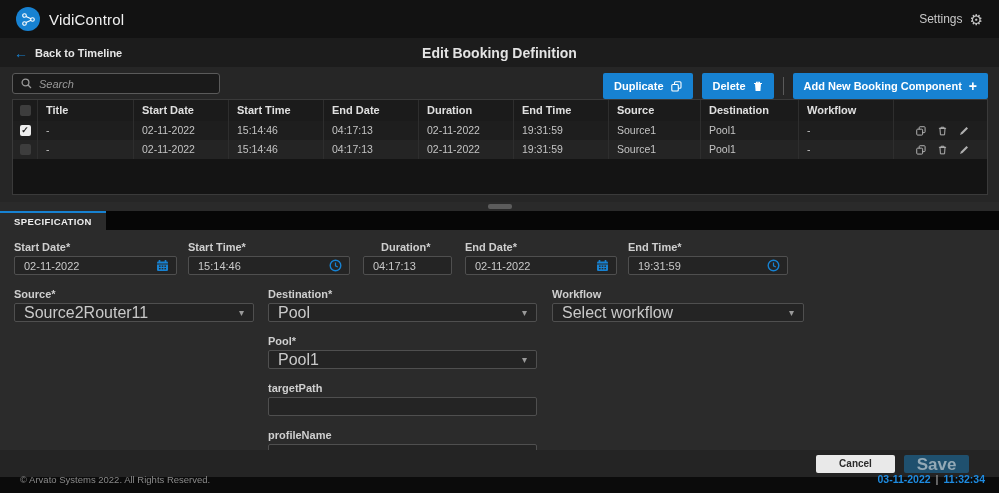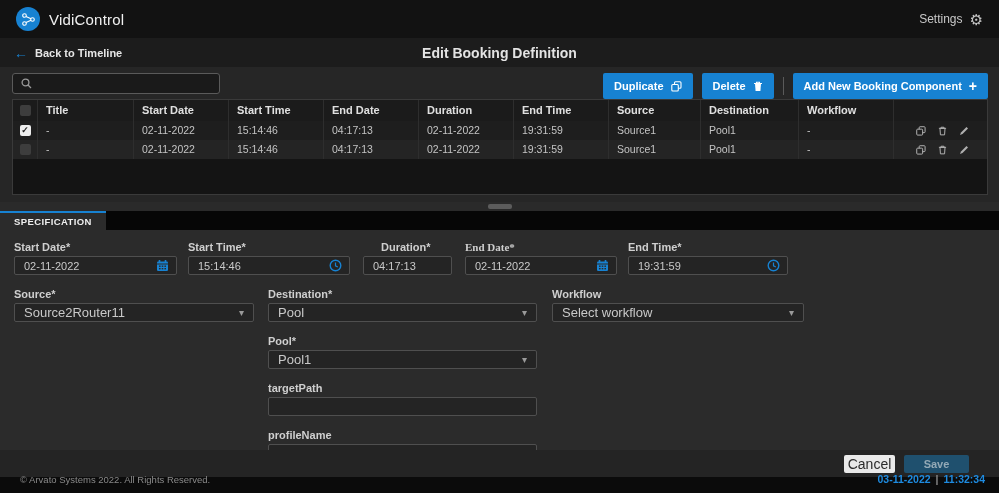--- a/index.html
+++ b/index.html
@@ -63,27 +63,27 @@
   .tabbar { position:absolute; left:0; top:211px; width:100%; height:19px; background:#060606; display:flex; }
   .tab { height:19px; background:#2b2b2b; border-top:2px solid #1782d2; color:#f0f0f0; font-size:9.5px; font-weight:bold; letter-spacing:.4px; padding:0 14px; display:flex; align-items:center; cursor:pointer; }
 
   
   .form { position:absolute; left:0; top:230px; width:100%; height:220px; background:#2b2b2b; overflow:hidden; }
   .f-label { position:absolute; color:#cfcfcf; font-size:11px; font-weight:bold; }
   .f-input, .f-select { position:absolute; height:19px; background:#242424; border:1px solid #4f4f4f; border-radius:2px; display:flex; align-items:center; }
   .f-input input { flex:1; min-width:0; background:transparent; border:none; outline:none; color:#c9c9c9; font-size:11px; padding:0 9px; font-family:"Liberation Sans", sans-serif; }
   .f-ic { display:flex; align-items:center; padding-right:7px; cursor:pointer; }
   .f-select { padding:0 9px; cursor:pointer; }
-  .f-select .sel-val { flex:1; color:#c9c9c9; font-size:13px; overflow:hidden; white-space:nowrap; }
+  .f-select .sel-val { flex:1; color:#c9c9c9; font-size:16px; overflow:hidden; white-space:nowrap; }
   .f-select .caret { color:#9a9a9a; font-size:10px; }
 
   
   .actionbar { position:absolute; left:0; top:450px; width:100%; height:27px; background:#242424; display:flex; align-items:center; justify-content:flex-end; gap:9px; padding-right:30px; }
-  .cancel-btn { width:51px; height:18px; background:#e9e9e9; color:#2b2b2b; font-size:14px; font-weight:normal; border:none; border-radius:2px; cursor:pointer; font-family:"Liberation Sans", sans-serif; }
-  .save-btn { width:65px; height:18px; background:#1f506e; color:#93a9b6; font-size:11px; font-weight:bold; border:none; border-radius:2px; cursor:pointer; font-family:"Liberation Sans", sans-serif; }
+  .cancel-btn { width:79px; height:18px; background:#e9e9e9; color:#2b2b2b; font-size:10px; font-weight:bold; border:none; border-radius:2px; cursor:pointer; font-family:"Liberation Sans", sans-serif; }
+  .save-btn { width:65px; height:18px; background:#1f506e; color:#93a9b6; font-size:17px; font-weight:bold; border:none; border-radius:2px; cursor:pointer; font-family:"Liberation Sans", sans-serif; }
 
   
   .footer { position:absolute; left:0; top:477px; width:100%; height:16px; background:#0b0b0b; display:flex; align-items:flex-end; padding:8px 14px; }
   .copyright { color:#8a8a8a; font-size:9.5px; margin-left:6px; }
   .footer-right { margin-left:auto; font-size:10.5px; font-weight:bold; display:flex; gap:5px; }
   .f-date, .f-time { color:#1e8be0; }
   .f-sep { color:#8a8a8a; }
 
   svg { display:block; }
 </style>
@@ -117,20 +117,21 @@
       <span class="back-label">Back to Timeline</span>
     </div>
   </div>
 
   <div class="content">
     <div class="search-box">
       <svg width="11" height="11" viewBox="0 0 11 11">
         <circle cx="4.5" cy="4.5" r="3.4" fill="none" stroke="#9a9a9a" stroke-width="1.3"></circle>
         <path d="M7 7 L10 10" stroke="#9a9a9a" stroke-width="1.3"></path>
       </svg>
+      <input type="text" placeholder="Search" style="">
     </div>
     <div class="btn-row">
       <button class="blue-btn">
         <span>Duplicate</span>
         <svg width="11" height="11" viewBox="0 0 11 11">
           <rect x="3.5" y="0.8" width="6.5" height="6.5" rx="1" fill="none" stroke="#fff" stroke-width="1.1"></rect>
           <rect x="0.8" y="3.5" width="6.5" height="6.5" rx="1" fill="#1782d2" stroke="#fff" stroke-width="1.1"></rect>
         </svg>
       </button>
       <button class="blue-btn">
@@ -277,21 +278,21 @@
             <path d="M6.5 3.5 V6.8 L8.8 8" fill="none" stroke="#1782d2" stroke-width="1.2"></path>
           </svg>
       </span>
     </div>
 
     <span class="f-label" style="left:381px; top:11px;">Duration*</span>
     <div class="f-input" style="left:363px; top:26px; width:89px;">
       <input type="text" value="04:17:13" style="">
     </div>
 
-    <span class="f-label" style="left:465px; top:11px;font-family:Liberation Serif, serif;">End Date*</span>
+    <span class="f-label" style="left:465px; top:11px;">End Date*</span>
     <div class="f-input" style="left:465px; top:26px; width:152px;">
       <input type="text" value="02-11-2022" style="">
       <span class="f-ic">
         <svg width="13" height="13" viewBox="0 0 13 13">
             <rect x="1" y="2.5" width="11" height="9.5" rx="1.2" fill="#1782d2"></rect>
             <path d="M3.5 1 v3 M9.5 1 v3" stroke="#1782d2" stroke-width="1.6"></path>
             <path d="M1 5 h11" stroke="#2b2b2b" stroke-width="1"></path>
             <g fill="#2b2b2b">
               <rect x="3" y="6.5" width="1.6" height="1.4"></rect>
               <rect x="5.7" y="6.5" width="1.6" height="1.4"></rect>

